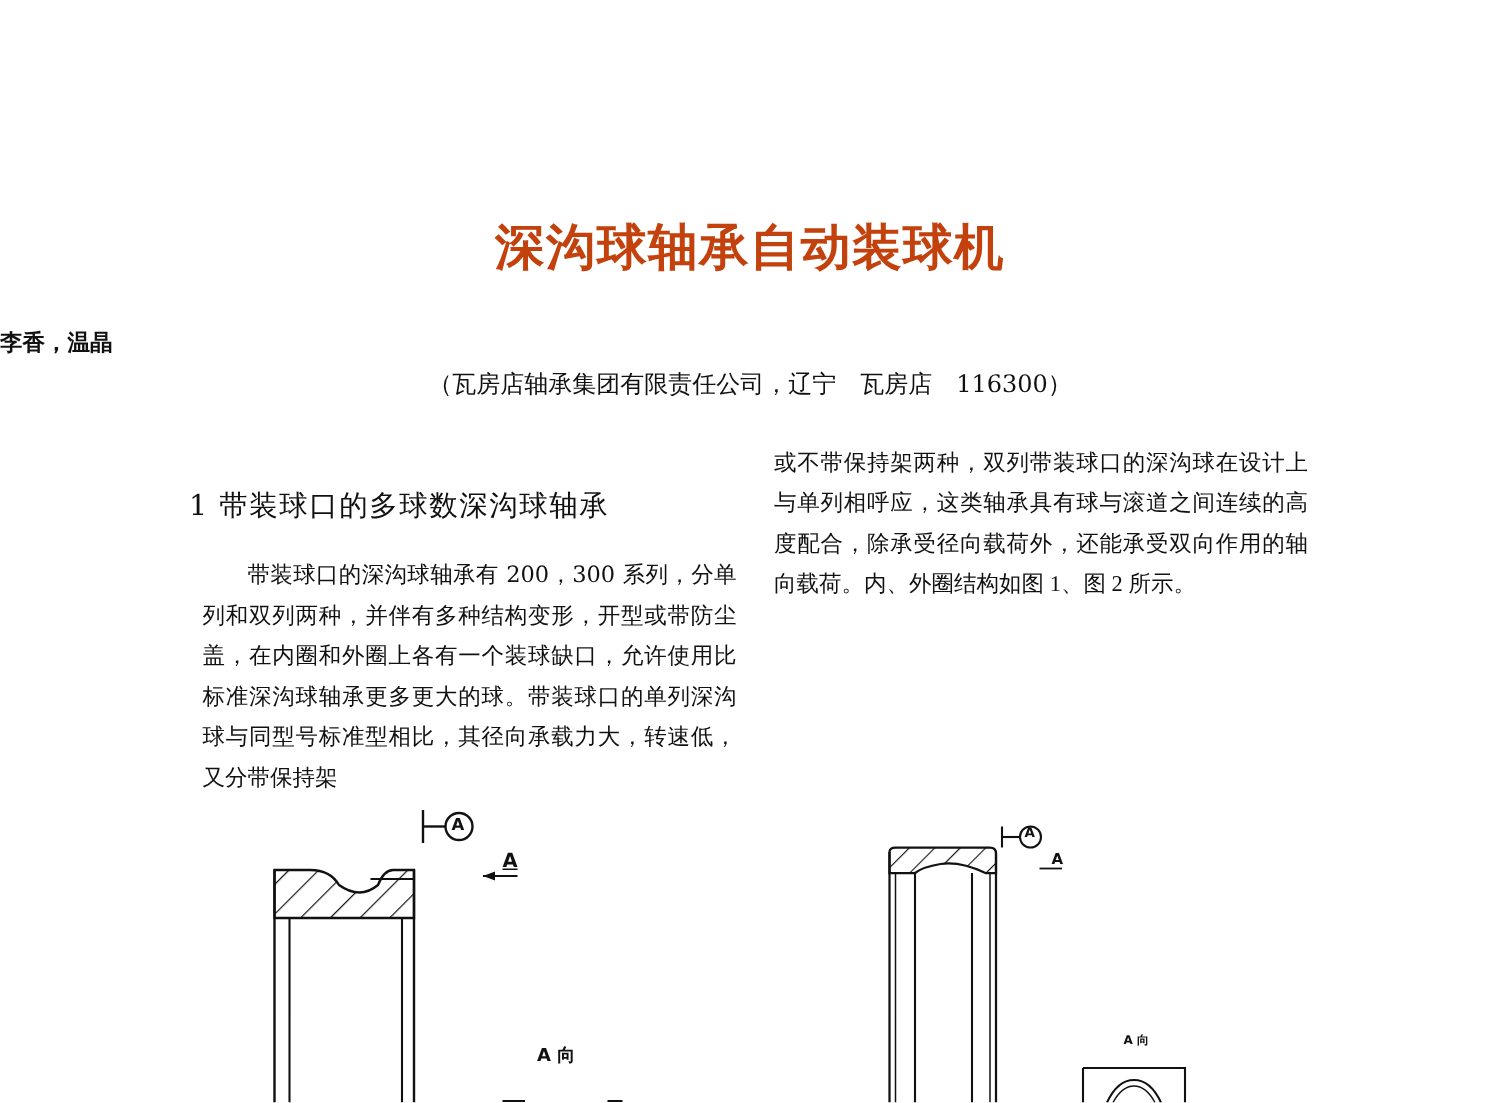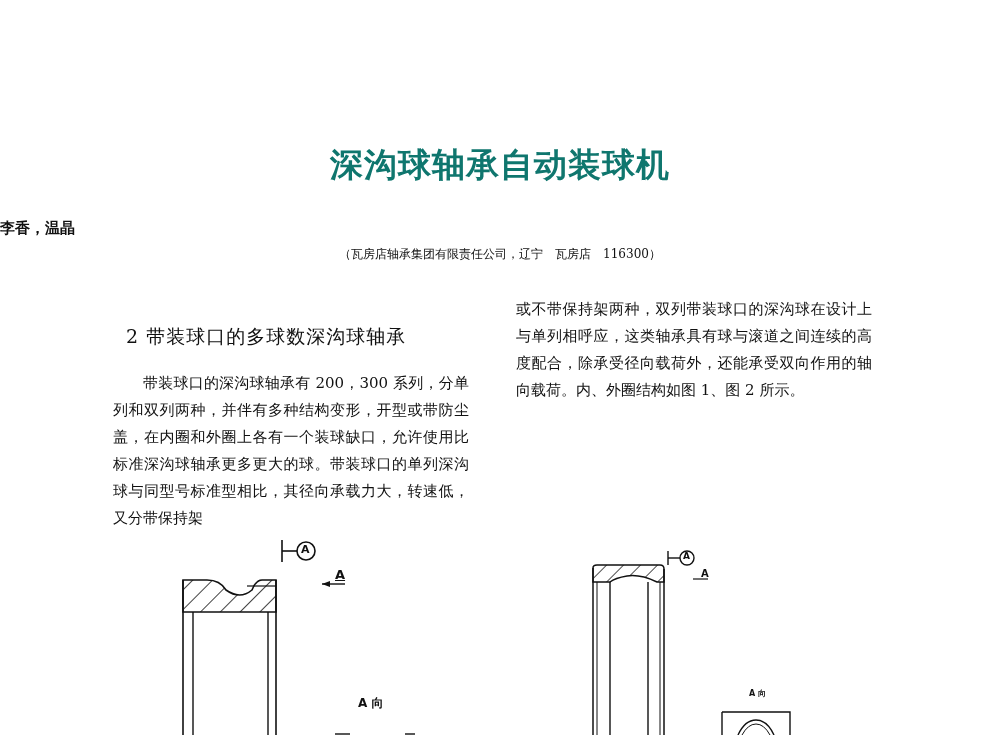--- a/index.html
+++ b/index.html
@@ -1,43 +1,43 @@
 <!DOCTYPE html>
 <html><head>
 <meta charset="utf-8">
 <style>
   html, body { margin: 0; padding: 0; background: #ffffff; }
   body { width: 1000px; height: 735px; position: relative; overflow: hidden;
          font-family: "DejaVu Serif", "Liberation Serif", serif; color: #111; }
   .title { position: absolute; left: 0; width: 1000px; top: 143px; text-align: center;
            font-family: "DejaVu Sans", sans-serif; font-weight: bold; font-size: 33px;
-           letter-spacing: 1px; color: #0f766e; }
+           letter-spacing: 1px; color: #c2410c; }
   .authors { position: absolute; left: 0; width: 1000px; top: 219px; 
              font-weight: bold; font-size: 15px; color: #111; }
   .affil { position: absolute; left: 0; width: 1000px; top: 246px; text-align: center;
-           font-size: 12px; color: #111; }
+           font-size: 16px; color: #111; }
   .col { position: absolute; font-size: 15px; line-height: 27px; color: #111; }
-  .col-left { left: 113px; top: 370px; width: 356px; }
-  .col-right { left: 516px; top: 296px; width: 356px; }
+  .col-left { left: 135px; top: 370px; width: 356px; }
+  .col-right { left: 516px; top: 296px; width: 356px; font-family: Liberation Serif, serif; }
   .col p { margin: 0; text-align: justify; text-align-last: left; }
   .indent { text-indent: 2em; }
   .section-heading { position: absolute; left: 126px; top: 324px; font-size: 19px;
                      letter-spacing: 1px; color: #111; }
   .figure { position: absolute; }
   .fig-label { position: absolute; font-family: "DejaVu Sans", sans-serif;
                font-size: 12px; font-weight: bold; color: #111; }
 </style>
 </head>
 <body>
 
 <div class="title">深沟球轴承自动装球机</div>
 <div class="authors">李香，温晶</div>
 <div class="affil">（瓦房店轴承集团有限责任公司，辽宁　瓦房店　116300）</div>
 
-<div class="section-heading">2  带装球口的多球数深沟球轴承</div>
+<div class="section-heading">1  带装球口的多球数深沟球轴承</div>
 
 <div class="col col-left">
   <p class="indent">带装球口的深沟球轴承有 200，300 系列，分单列和双列两种，并伴有多种结构变形，开型或带防尘盖，在内圈和外圈上各有一个装球缺口，允许使用比标准深沟球轴承更多更大的球。带装球口的单列深沟球与同型号标准型相比，其径向承载力大，转速低，又分带保持架</p>
 </div>
 
 <div class="col col-right">
   <p>或不带保持架两种，双列带装球口的深沟球在设计上与单列相呼应，这类轴承具有球与滚道之间连续的高度配合，除承受径向载荷外，还能承受双向作用的轴向载荷。内、外圈结构如图 1、图 2 所示。</p>
 </div>
 
 <div class="figure" style="left:0;top:0;width:1000px;height:735px;pointer-events:none;">

